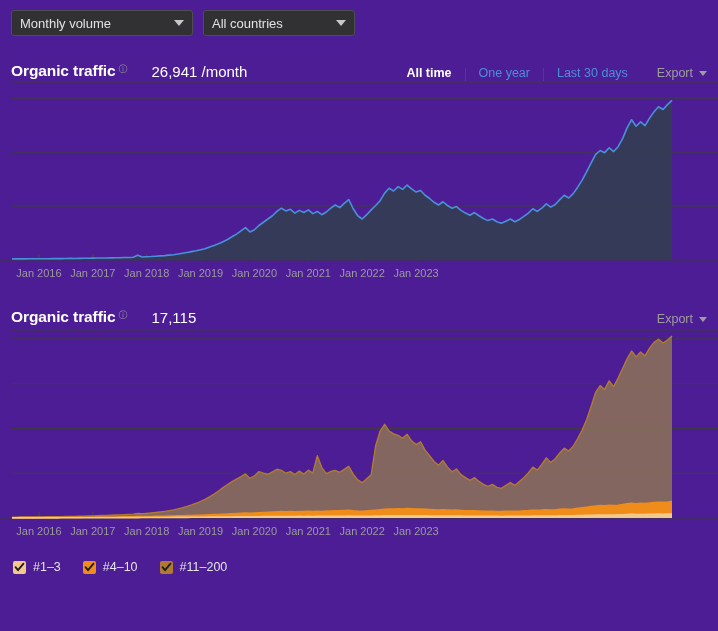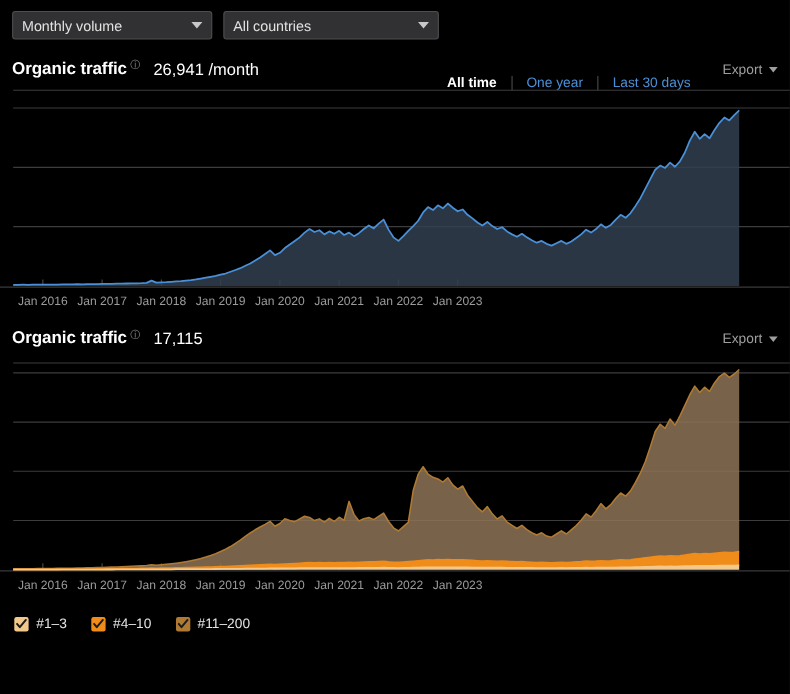--- a/index.html
+++ b/index.html
@@ -11,21 +11,21 @@
     width: 718px;
     height: 631px;
     overflow: hidden;
     font-family: "Liberation Sans", sans-serif;
     color: #e8e8e8;
     -webkit-font-smoothing: antialiased;
   }
   .app {
     width: 718px;
     height: 631px;
-    background: #000000;
+    background: #4c1d95;
     position: relative;
   }
 
   
   .filter-bar {
     display: flex;
     align-items: center;
     gap: 10px;
     padding: 9px 0 9px 11px;
     height: 28px;
@@ -37,60 +37,60 @@
     border: 1px solid #4e4e50;
     border-radius: 3px;
     background: #313133;
     display: flex;
     align-items: center;
     padding: 0 8px;
     box-sizing: border-box;
     cursor: pointer;
   }
   .select.w1 { width: 182px; }
-  .select.w2 { width: 196px; text-align: center; }
+  .select.w2 { width: 152px; text-align: center; }
   .select-label {
     font-size: 13px;
     color: #e2e2e2;
     line-height: 1;
     white-space: nowrap;
   }
   .caret {
     margin-left: auto;
     width: 0; height: 0;
     border-left: 5px solid transparent;
     border-right: 5px solid transparent;
     border-top: 6px solid #c8c8c8;
   }
 
   
   .section-head {
     display: flex;
-    align-items: center;
+    align-items: flex-end;
     padding: 0 11px;
     height: 34px;
   }
   .sec-title {
     font-size: 15.5px;
     font-weight: bold;
     color: #ffffff;
     letter-spacing: -0.1px;
   }
   .info-i {
     font-size: 9px;
     color: #9a9a9a;
     margin-left: 3px;
     position: relative;
     top: -4px;
     cursor: pointer;
   }
   .sec-value {
     font-size: 15px;
     color: #ffffff;
-    margin-left: 12px;
+    margin-left: 24px;
   }
   .spacer { flex: 1; }
   .range-group {
     display: flex;
     align-items: center;
     font-size: 12.5px;
     margin-top: 23px;
   }
   .range-item {
     padding: 0 13px;

